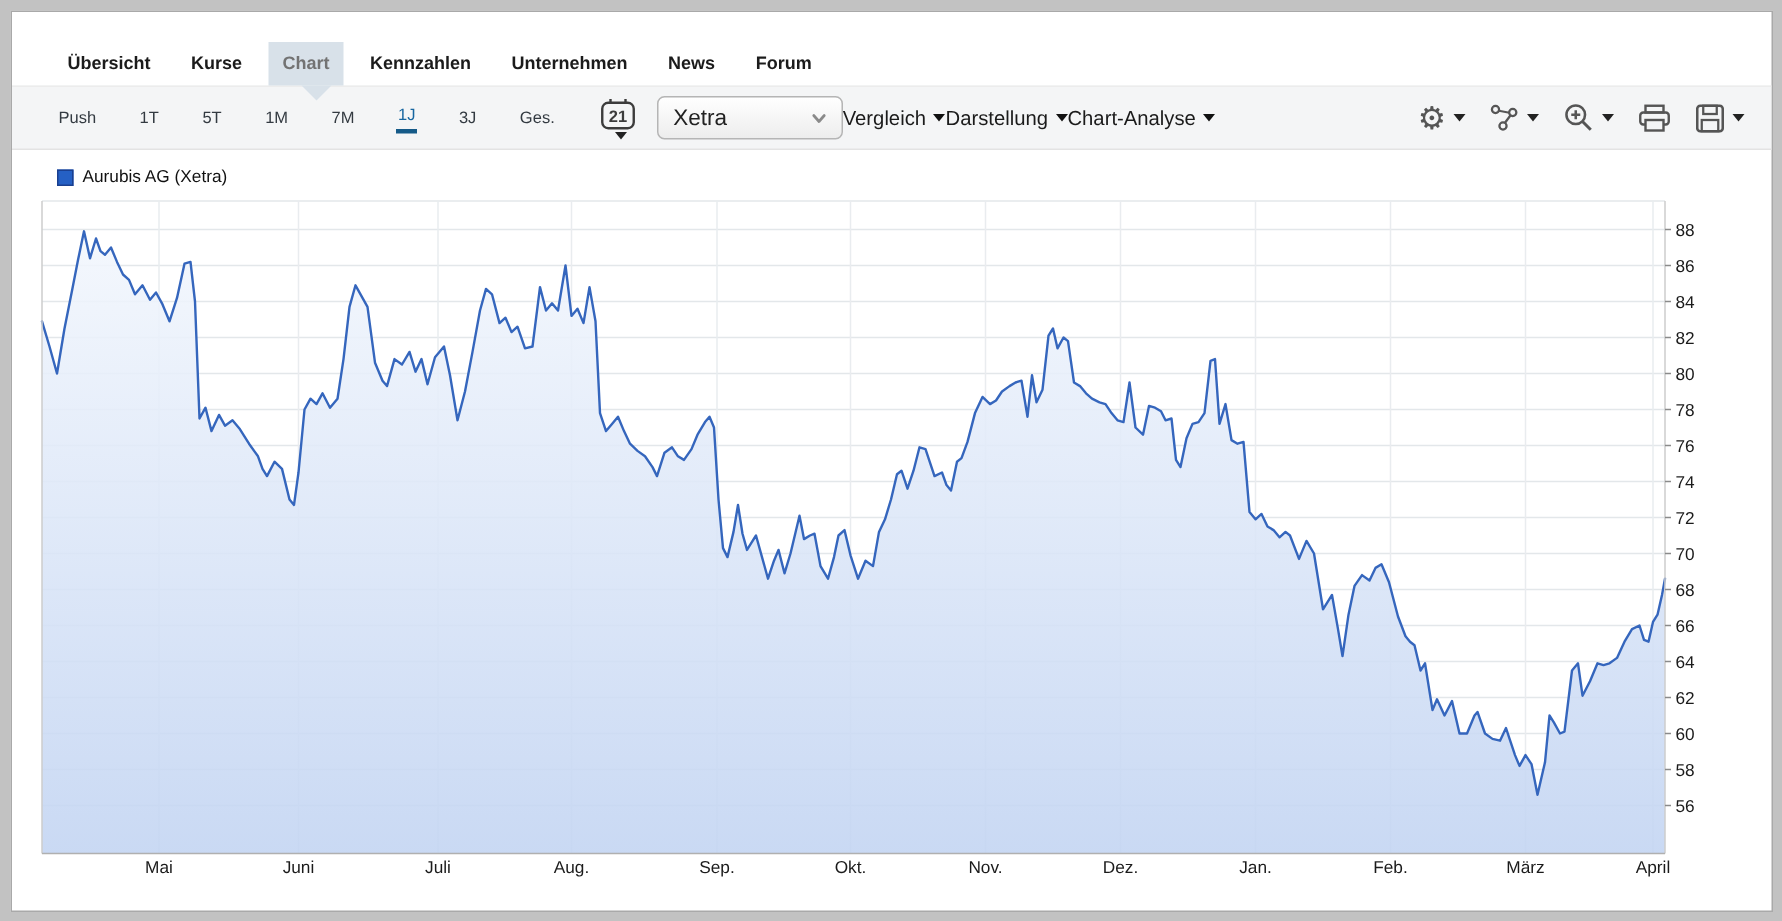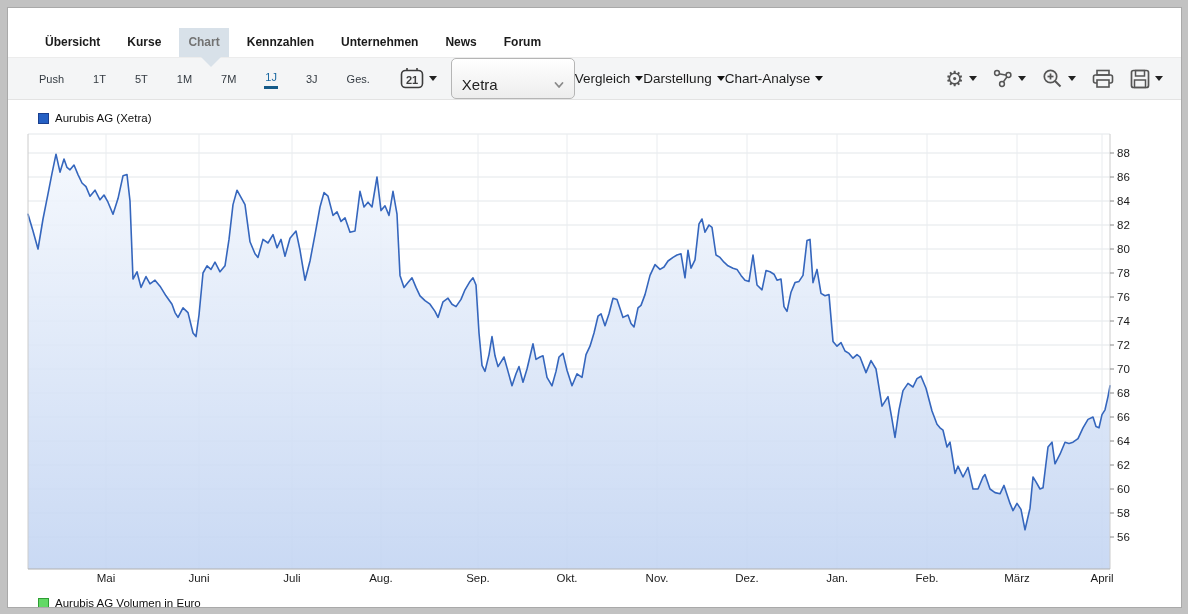--- a/index.html
+++ b/index.html
@@ -39,26 +39,26 @@
     padding:2px 1px;white-space:nowrap;
   }
   .range-item.active{
     color:#1766a0;border-bottom:3px solid #155a88;padding-bottom:3px;
   }
   .caret{
     display:inline-block;width:0;height:0;margin-left:5px;
     border-left:4.5px solid transparent;border-right:4.5px solid transparent;
     border-top:5.5px solid #222;
   }
-  .cal-btn{display:flex;align-items:center;margin:0 14px 0 2px;cursor:pointer;}
+  .cal-btn{display:flex;align-items:center;margin:0 14px 0 2px;cursor:pointer;flex-direction:column;}
   .select-box{
     display:flex;align-items:center;justify-content:space-between;
     width:104px;height:27px;border:1px solid #b5b5b5;border-radius:5px;
     background:linear-gradient(#ffffff,#ededed);
-    padding:12px 8px 0 10px;font-size:15px;color:#222;cursor:pointer;
+    padding:0 8px 0 10px;font-size:15px;color:#222;cursor:pointer;
   }
   .menu-item{
     display:flex;align-items:center;font-size:13.5px;color:#1b1b1b;
     cursor:pointer;white-space:nowrap;
   }
   .menu-item .caret{border-top-color:#111;}
   .icon-group{margin-left:auto;display:flex;align-items:center;}
   .icon-btn{display:flex;align-items:center;margin-left:16px;cursor:pointer;color:#555;}
   .gear-glyph{font-size:21px;line-height:20px;color:#555;
     font-family:"DejaVu Sans",sans-serif;}
@@ -261,18 +261,14 @@
       <text x="567" y="578" font-size="11.5" fill="#1b1b1b" text-anchor="middle">Okt.</text>
       <text x="657" y="578" font-size="11.5" fill="#1b1b1b" text-anchor="middle">Nov.</text>
       <text x="747" y="578" font-size="11.5" fill="#1b1b1b" text-anchor="middle">Dez.</text>
       <text x="837" y="578" font-size="11.5" fill="#1b1b1b" text-anchor="middle">Jan.</text>
       <text x="927" y="578" font-size="11.5" fill="#1b1b1b" text-anchor="middle">Feb.</text>
       <text x="1017" y="578" font-size="11.5" fill="#1b1b1b" text-anchor="middle">März</text>
       <text x="1102" y="578" font-size="11.5" fill="#1b1b1b" text-anchor="middle">April</text>
     </svg>
 
   
-  <div class="legend-row legend-bottom">
-    <span class="legend-swatch" id="swatch-volume" style="background: rgb(99, 217, 102); border: 1px solid rgb(46, 158, 51);"></span>
-    <span>Aurubis AG Volumen in Euro</span>
-  </div>
 
 </div>
 
 </body></html>

